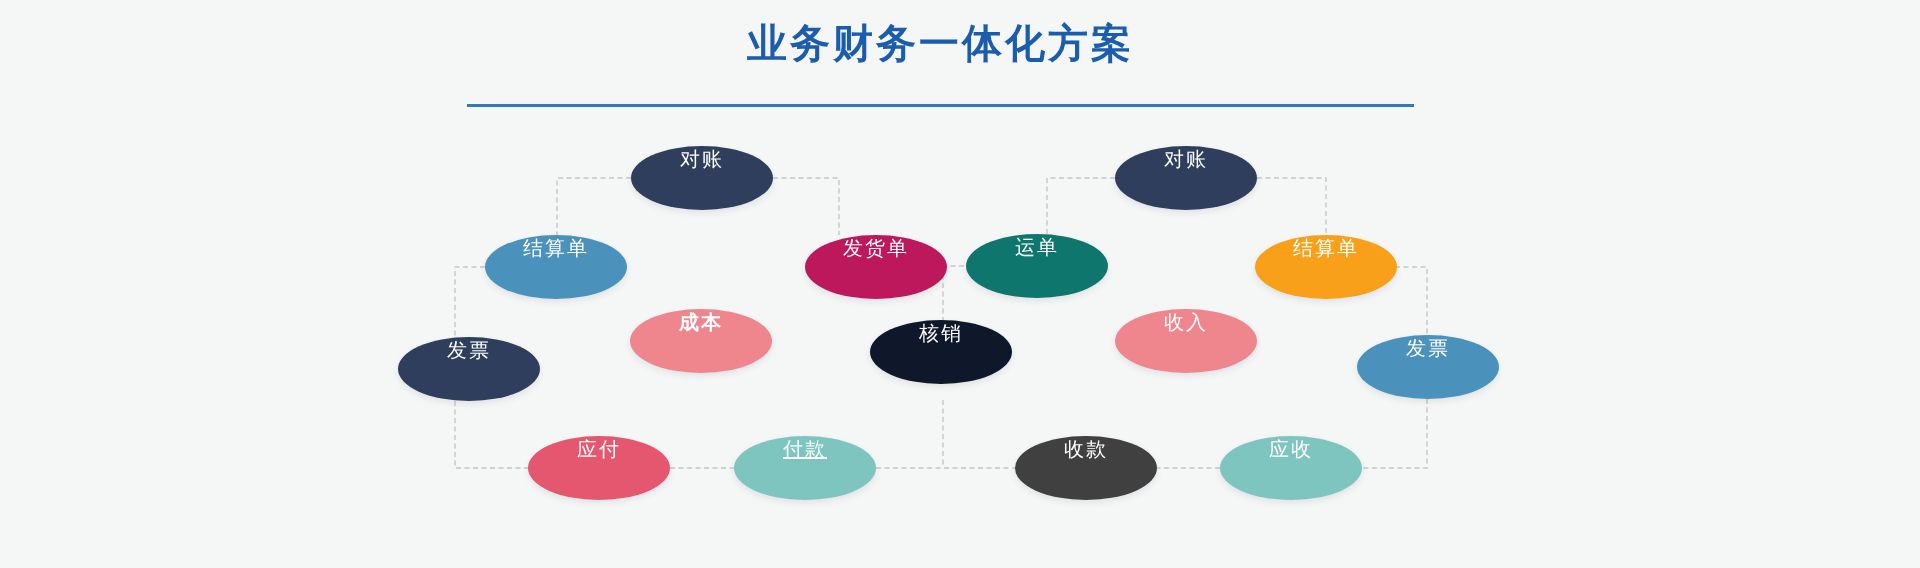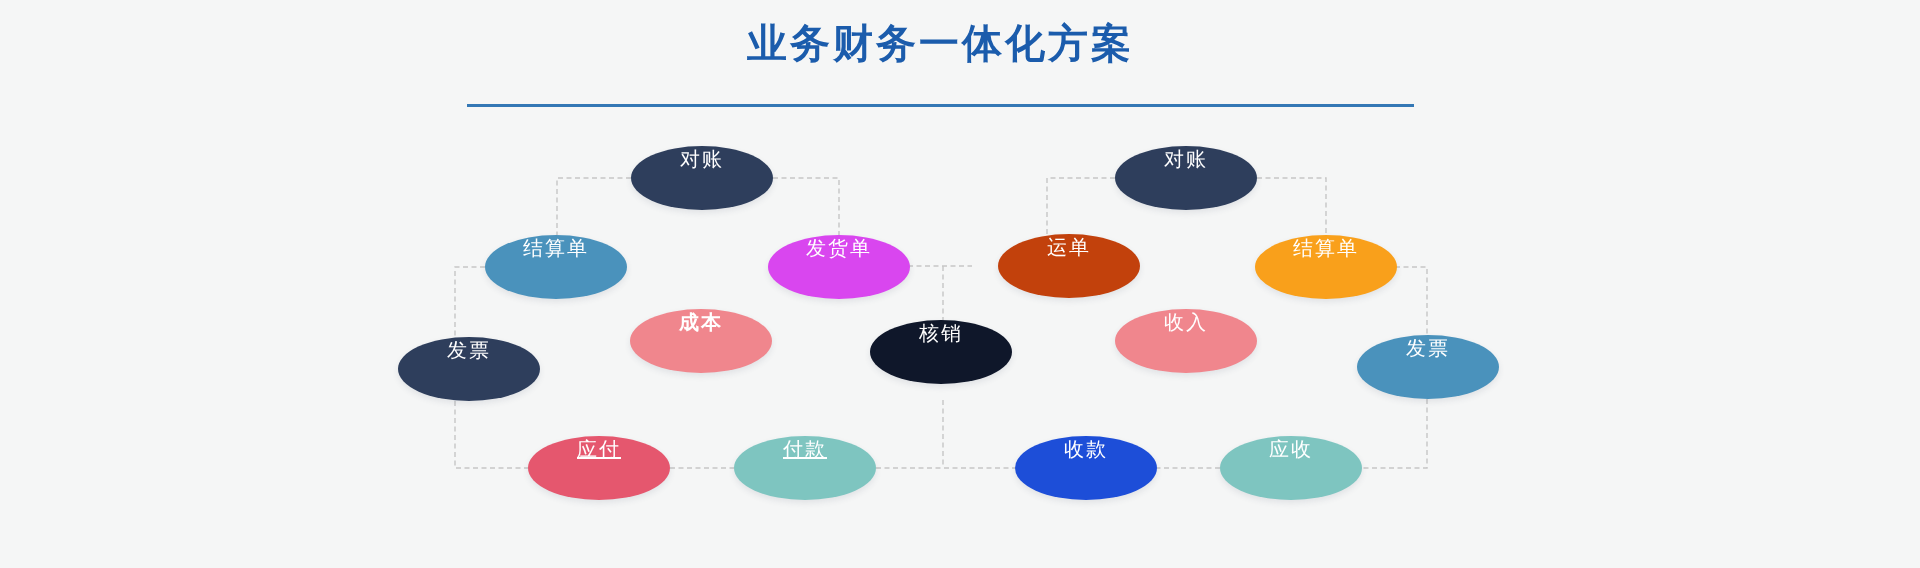--- a/index.html
+++ b/index.html
@@ -80,53 +80,53 @@
       <path d="M 1427 399 V 468 H 1362" fill="none" stroke="#c6c6c6" stroke-width="1.4" stroke-dasharray="5 3.5"></path>
       <path d="M 1220 468 H 1157" fill="none" stroke="#c6c6c6" stroke-width="1.4" stroke-dasharray="5 3.5"></path>
     </svg>
   <div>
       <div class="node" style="left: 631px; top: 146px; width: 142px; height: 64px; background: rgb(46, 62, 92);">
         <span>对账</span>
       </div>
       <div class="node" style="left: 485px; top: 235px; width: 142px; height: 64px; background: rgb(74, 146, 188);">
         <span>结算单</span>
       </div>
-      <div class="node" style="left: 768px; top: 235px; width: 142px; height: 64px; background: #d946ef;">
+      <div class="node" style="left: 805px; top: 235px; width: 142px; height: 64px; background: #be185d;">
         <span>发货单</span>
       </div>
       <div class="node" style="left: 630px; top: 309px; width: 142px; height: 64px; background: rgb(240, 134, 141); font-weight: bold;">
         <span>成本</span>
       </div>
       <div class="node" style="left: 398px; top: 337px; width: 142px; height: 64px; background: rgb(46, 62, 92);">
         <span>发票</span>
       </div>
       <div class="node" style="left: 870px; top: 320px; width: 142px; height: 64px; background: #0f172a;">
         <span>核销</span>
       </div>
-      <div class="node" style="left: 528px; top: 436px; width: 142px; height: 64px; background: rgb(229, 87, 110); text-decoration: underline;">
+      <div class="node" style="left: 528px; top: 436px; width: 142px; height: 64px; background: rgb(229, 87, 110);">
         <span>应付</span>
       </div>
       <div class="node" style="left: 734px; top: 436px; width: 142px; height: 64px; background: rgb(126, 197, 192); text-decoration: underline;">
         <span>付款</span>
       </div>
       <div class="node" style="left: 1115px; top: 146px; width: 142px; height: 64px; background: rgb(46, 62, 92);">
         <span>对账</span>
       </div>
-      <div class="node" style="left: 998px; top: 234px; width: 142px; height: 64px; background: #c2410c;">
+      <div class="node" style="left: 966px; top: 234px; width: 142px; height: 64px; background: #0f766e;">
         <span>运单</span>
       </div>
       <div class="node" style="left: 1255px; top: 235px; width: 142px; height: 64px; background: rgb(249, 160, 27);">
         <span>结算单</span>
       </div>
       <div class="node" style="left: 1115px; top: 309px; width: 142px; height: 64px; background: rgb(240, 134, 141);">
         <span>收入</span>
       </div>
       <div class="node" style="left: 1357px; top: 335px; width: 142px; height: 64px; background: rgb(74, 146, 188);">
         <span>发票</span>
       </div>
-      <div class="node" style="left: 1015px; top: 436px; width: 142px; height: 64px; background: #1d4ed8;">
+      <div class="node" style="left: 1015px; top: 436px; width: 142px; height: 64px; background: #404040;">
         <span>收款</span>
       </div>
       <div class="node" style="left: 1220px; top: 436px; width: 142px; height: 64px; background: rgb(126, 197, 192); font-family: Liberation Serif, serif;">
         <span>应收</span>
       </div>
     </div>
 </div>
 
 </body></html>

